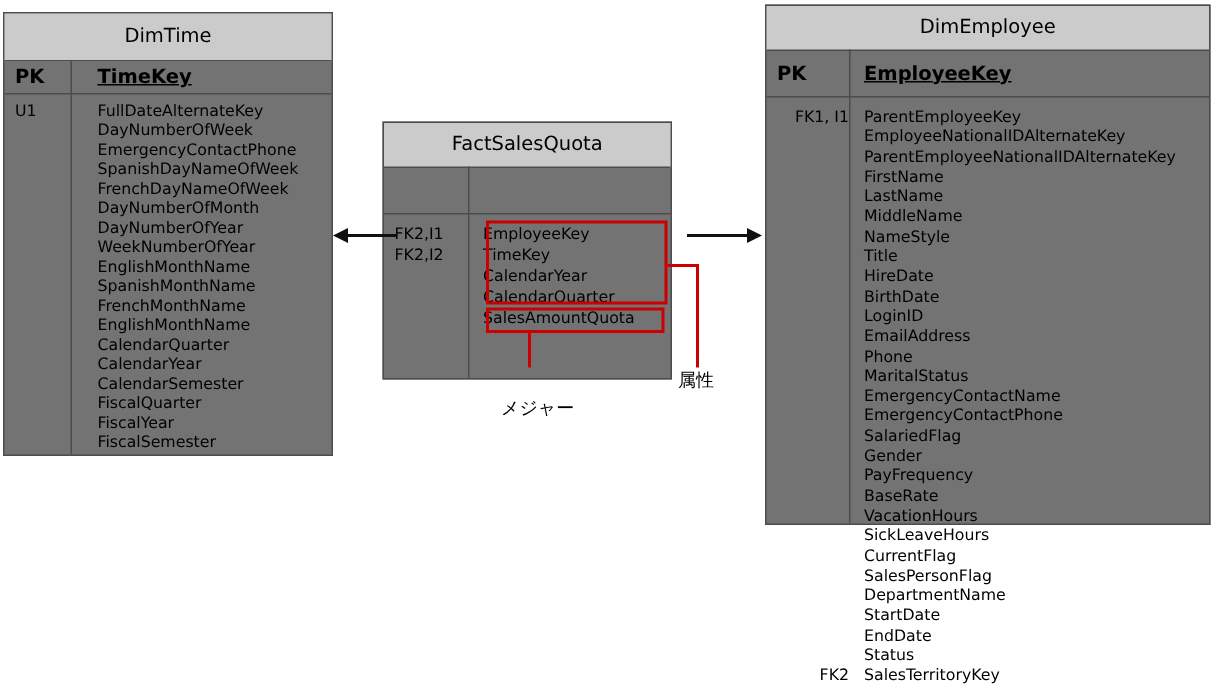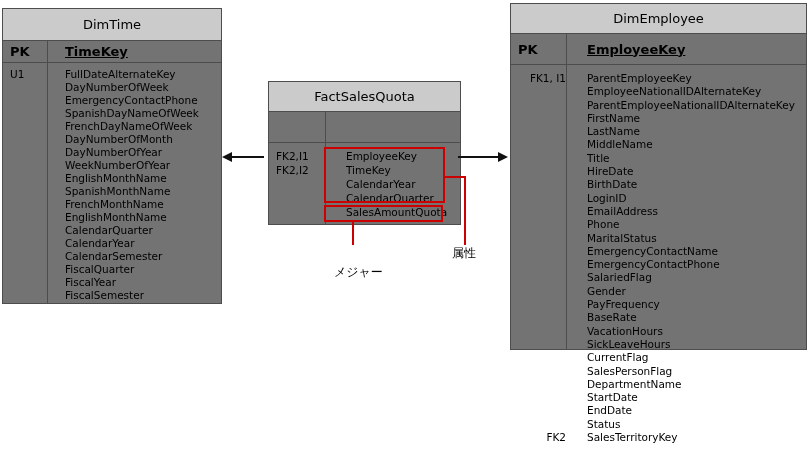--- a/index.html
+++ b/index.html
@@ -12,36 +12,36 @@
   .db-table { position:absolute; background:#737373; border:1px solid var(--table-border,#4d4d4d); box-sizing:border-box; }
   .tbl-header {
     background:var(--header-fill,#cbcbcb); border-bottom:1px solid var(--table-border,#4d4d4d);
     display:flex; align-items:center; justify-content:center; font-size:13px;
   }
   .pk-row {
     border-bottom:1px solid var(--table-border,#4d4d4d);
     display:flex; align-items:center; font-size:13px; font-weight:bold;
   }
   .kcol { box-sizing:border-box; padding-left:7px; flex:0 0 auto; white-space:nowrap; }
-  .ncol { padding-left:21px; white-space:nowrap; }
+  .ncol { padding-left:10px; white-space:nowrap; }
   .pk-field { text-decoration:underline; }
   .tbody { font-size:10.5px; }
   .trow { display:flex; }
   .trow .bold { font-weight:normal; }
   .vdiv { position:absolute; width:1px; background:var(--table-border,#4d4d4d); bottom:0; }
 
   #t-dimtime { left:2px; top:8px; width:220px; height:296px; }
   #t-dimtime .tbl-header { height:31px; }
   #t-dimtime .pk-row { height:21px; }
   #t-dimtime .kcol { width:44px; }
   #t-dimtime .ncol { padding-left:18px; }
   #t-dimtime .tbody { padding-top:5px; line-height:13px; }
   #t-dimtime .vdiv { left:44px; top:31px; }
 
-  #t-fact { left:268px; top:81px; width:193px; height:144px; }
+  #t-fact { left:255px; top:81px; width:193px; height:172px; }
   #t-fact .tbl-header { height:29px; }
   #t-fact .pk-row { height:30px; }
   #t-fact .kcol { width:56px; }
   #t-fact .tbody { padding-top:6px; line-height:14px; }
   #t-fact .vdiv { left:56px; top:29px; }
 
   #t-dimemployee { left:510px; top:3px; width:297px; height:347px; }
   #t-dimemployee .tbl-header { height:29px; }
   #t-dimemployee .pk-row { height:30px; }
   #t-dimemployee .kcol { width:55px; }
@@ -213,20 +213,24 @@
         <div class="trow">
           <span class="kcol"></span>
           <span class="ncol bold">LastName</span>
         </div>
         <div class="trow">
           <span class="kcol"></span>
           <span class="ncol">MiddleName</span>
         </div>
         <div class="trow">
           <span class="kcol"></span>
+          <span class="ncol bold">NameStyle</span>
+        </div>
+        <div class="trow">
+          <span class="kcol"></span>
           <span class="ncol">Title</span>
         </div>
         <div class="trow">
           <span class="kcol"></span>
           <span class="ncol">HireDate</span>
         </div>
         <div class="trow">
           <span class="kcol"></span>
           <span class="ncol">BirthDate</span>
         </div>

